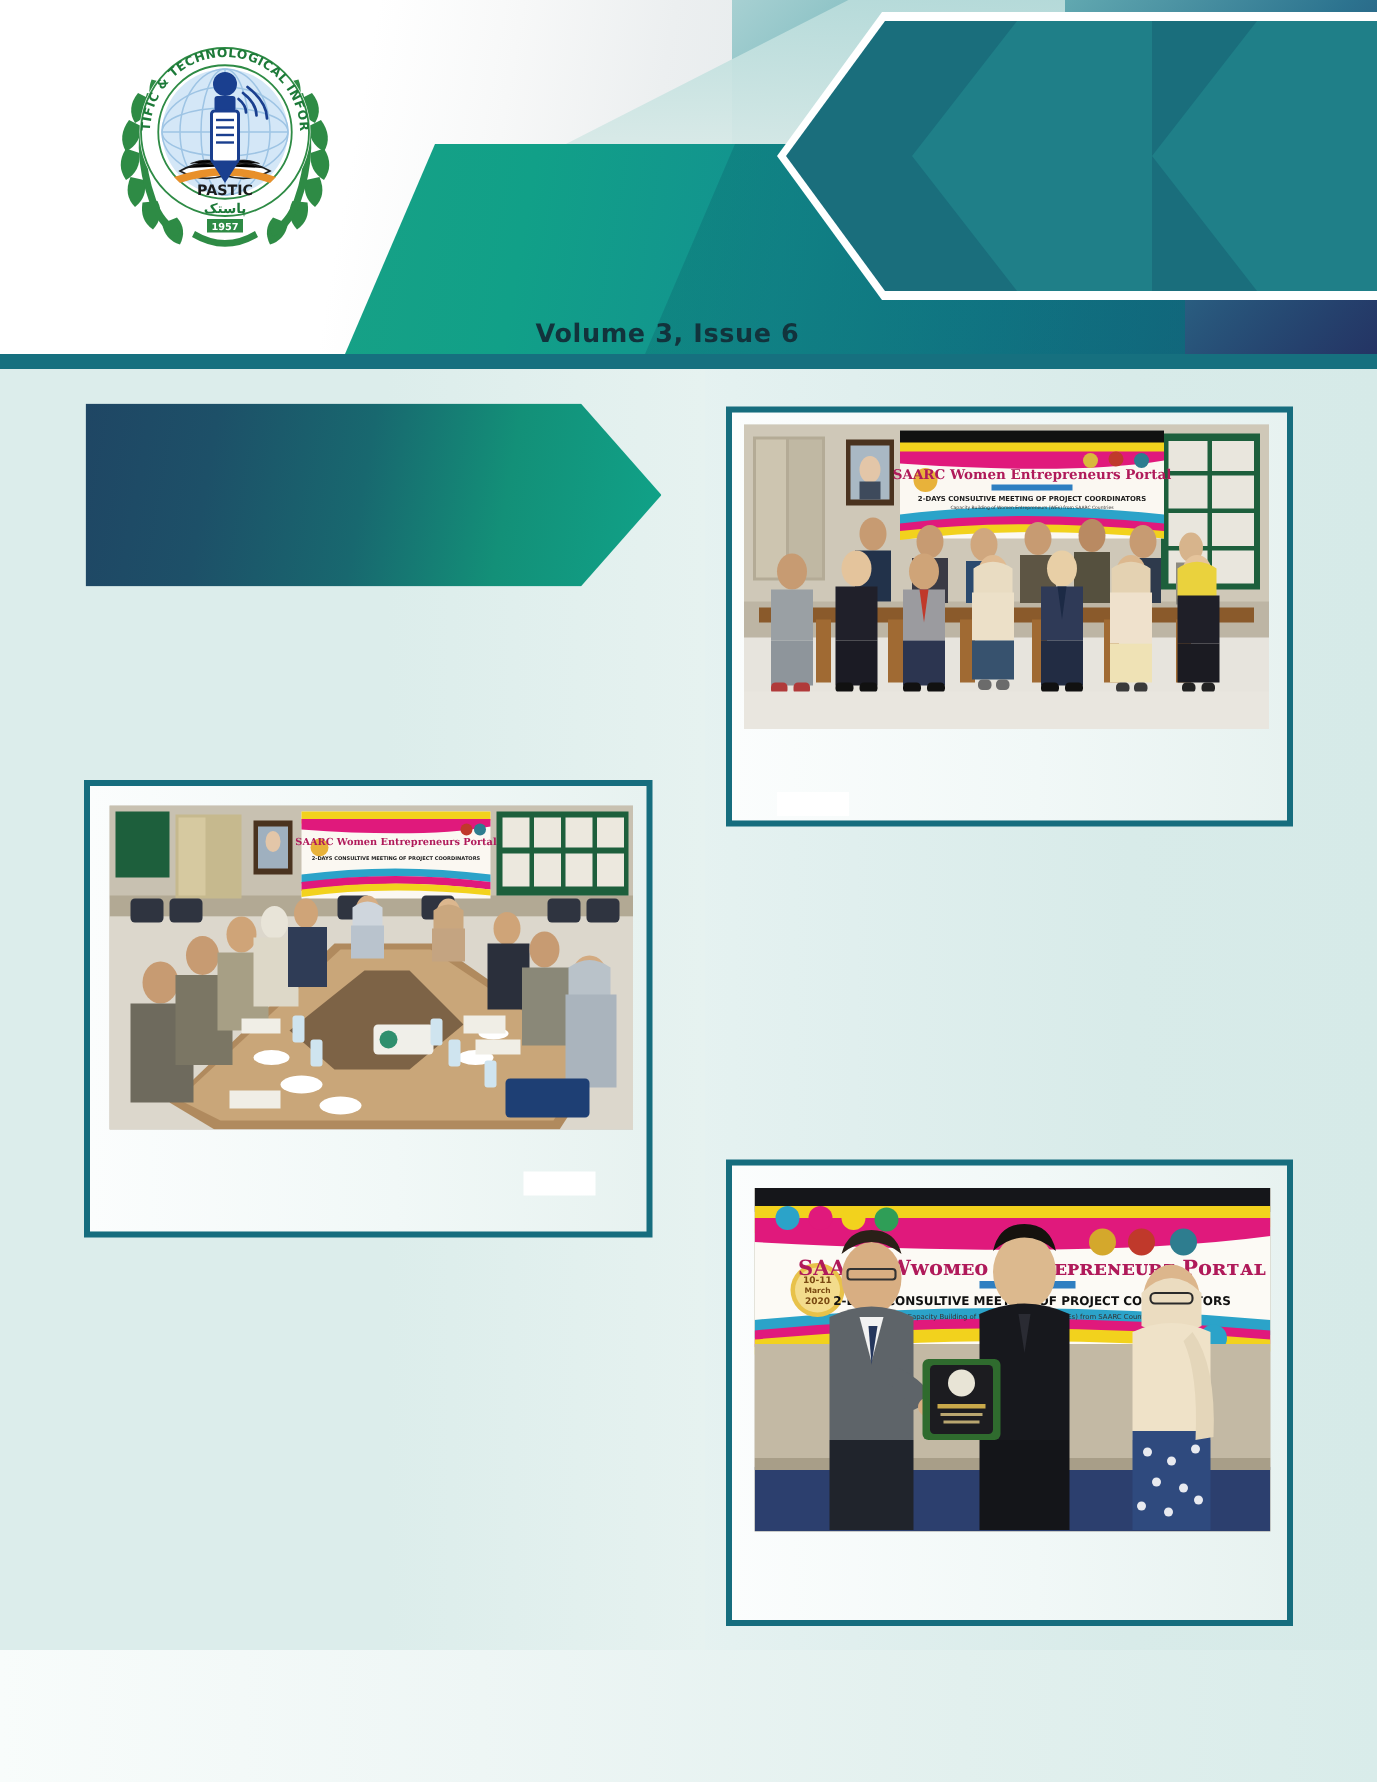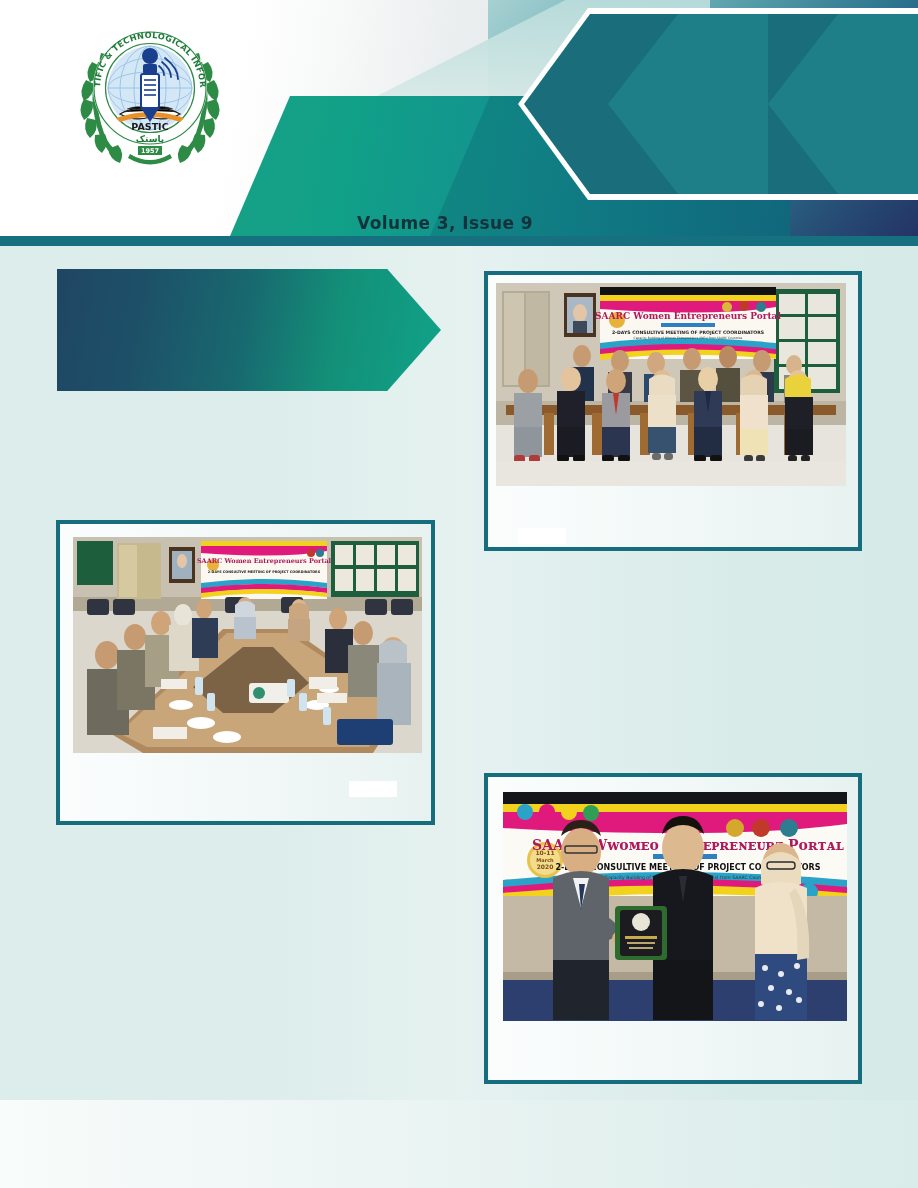--- a/index.html
+++ b/index.html
@@ -140,21 +140,21 @@
     <div class="hdr-wedge-pale"></div>
     <div class="hdr-green-band"></div>
     <div class="hdr-green-band-shade"></div>
 
     <div class="chev-banner-outline"></div>
     <div class="chev-banner"></div>
     <div class="chev-in-1"></div>
     <div class="chev-in-2"></div>
   </div>
 
-  <div class="volume-text">Volume 3, Issue 9</div>
+  <div class="volume-text">Volume 3, Issue 6</div>
   <div class="hdr-bar"></div>
 
   <div class="logo">
     <svg width="164" height="150" viewBox="0 0 164 150" xmlns="http://www.w3.org/2000/svg">
       <defs>
         <path id="ringtop" d="M 82 82 m -60 0 a 60 60 0 1 1 120 0" fill="none"></path>
         <clipPath id="globeclip">
             <circle cx="82" cy="66" r="44"></circle>
           </clipPath>
       </defs>

